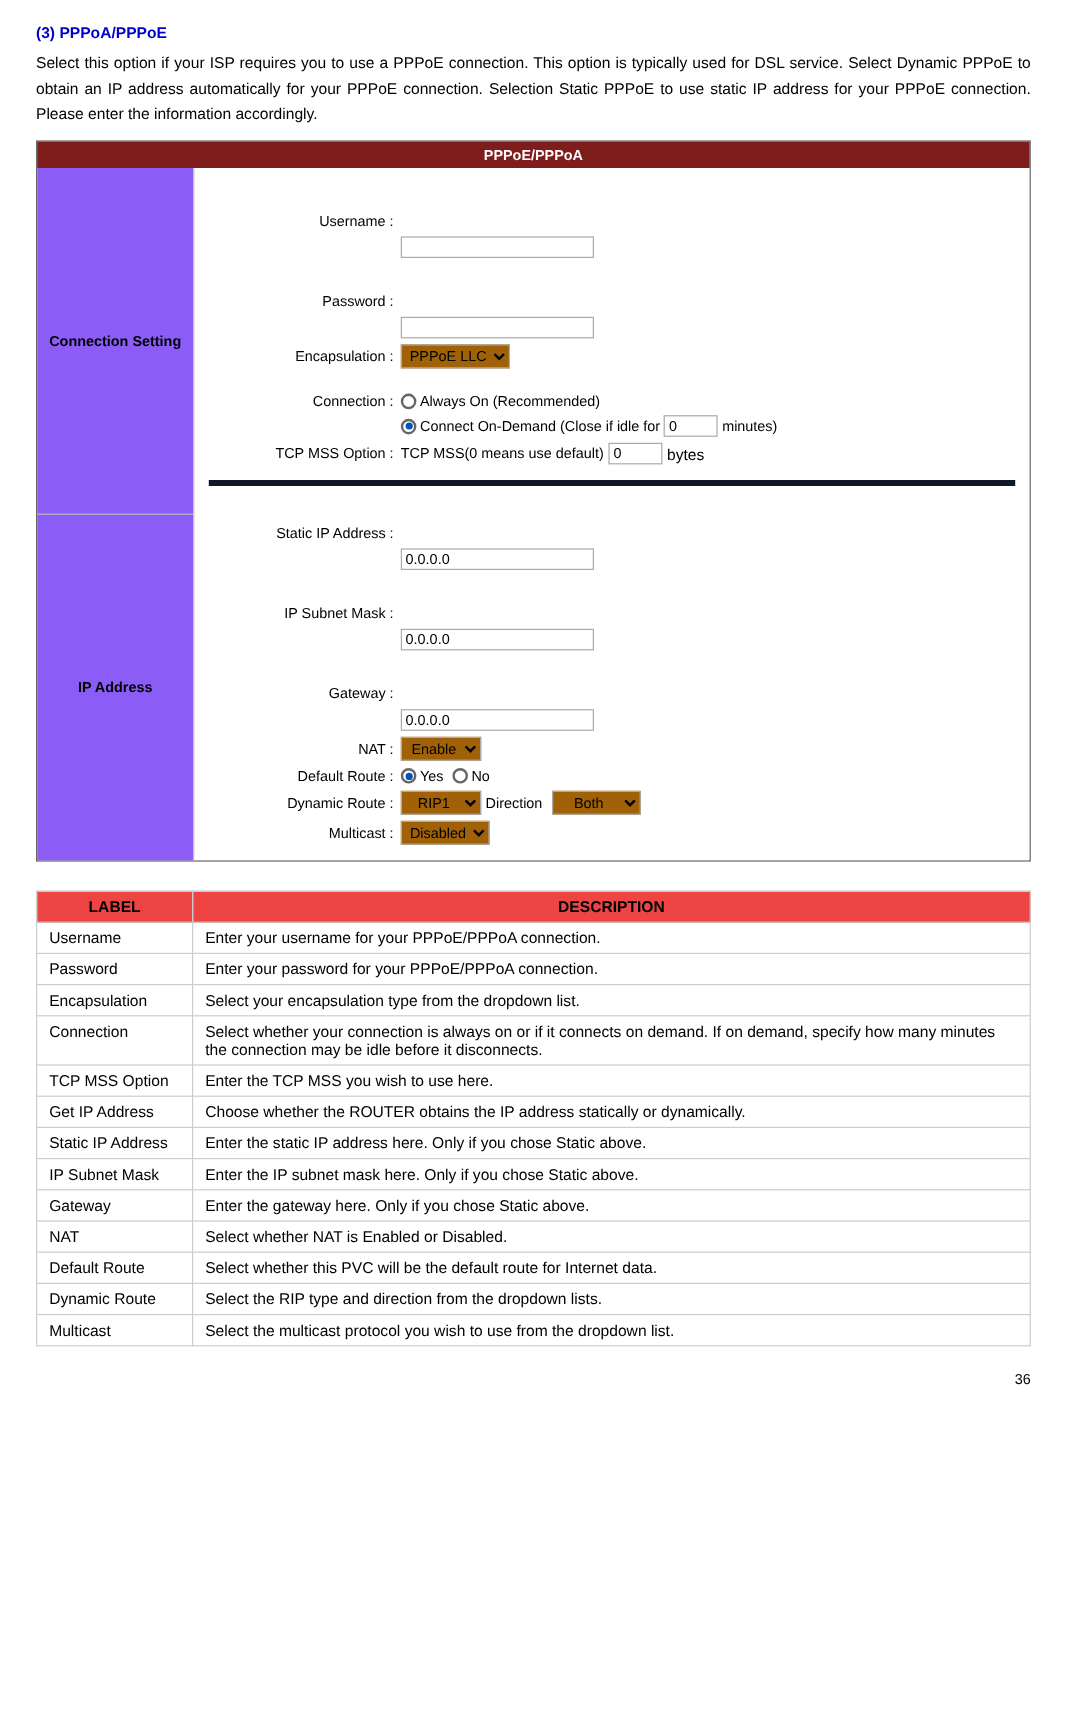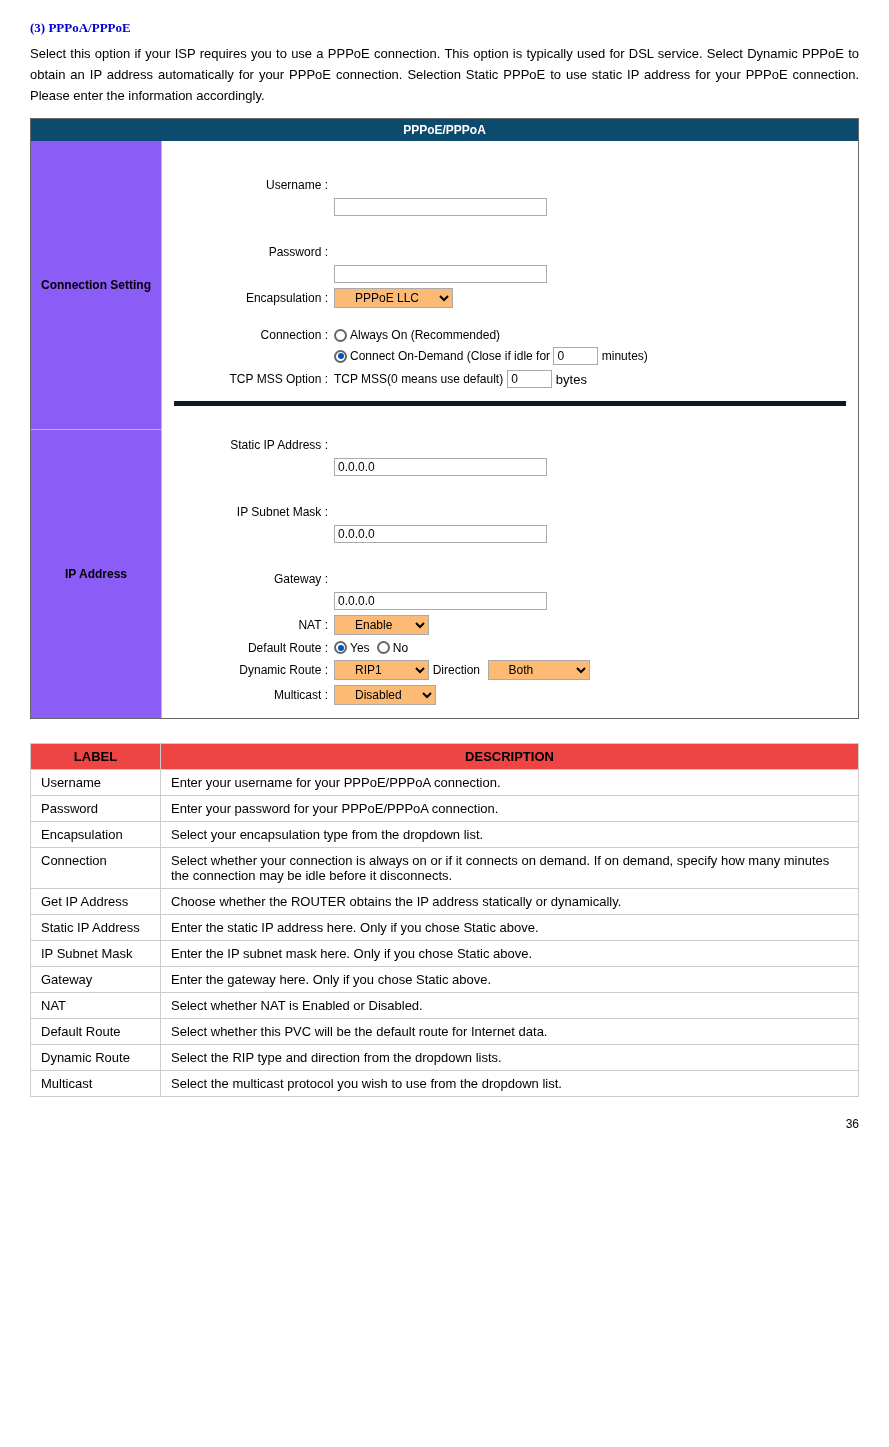--- a/index.html
+++ b/index.html
@@ -9,21 +9,20 @@
       background: #fff;
       color: #000;
       width: 889px;
       padding: 20px 30px;
     }
     .title {
       color: #0000cc;
       font-weight: bold;
       font-size: 13px;
       margin-bottom: 8px;
-      font-family: Liberation Serif, serif;
     }
     .intro-text {
       font-size: 13px;
       line-height: 1.6;
       text-align: justify;
       margin-bottom: 12px;
     }
     .form-row {
       display: flex;
       align-items: center;
@@ -35,28 +34,29 @@
       padding-right: 6px;
       font-size: 12px;
     }
     input[type="text"] {
       border: 1px solid #aaa;
       padding: 1px 3px;
       font-size: 12px;
       height: 18px;
       background: #fff;
     }
-    .text-medium { width: 213px; margin-top: 44px; }
+    .text-medium { width: 161px; margin-top: 44px; }
     .text-tiny { width: 45px; }
     select {
       border: 1px solid #aaa;
       font-size: 12px;
-      padding: 1px 16px;
+      padding: 1px 2px;
       height: 20px;
-      background: #fdba74;
+      background: #a16207;
+      text-align: center;
     }
     .radio-item {
       display: flex;
       align-items: center;
       font-size: 12px;
     }
     .form-divider {
       height: 10px;
     }
     
@@ -84,21 +84,21 @@
     .page-num {
       text-align: right;
       font-size: 12px;
       margin-top: 20px;
     }
     .config-outer {
       border: 1px solid #666;
       margin-bottom: 24px;
     }
     .config-header {
-      background: #0c4a6e;
+      background: #7f1d1d;
       color: #fff;
       text-align: center;
       font-weight: bold;
       font-size: 12px;
       padding: 4px;
     }
     .config-body {
       display: flex;
     }
     .config-side {
@@ -319,20 +319,24 @@
       </tr>
       <tr>
         <td>Encapsulation</td>
         <td>Select your encapsulation type from the dropdown list.</td>
       </tr>
       <tr>
         <td>Connection</td>
         <td>Select whether your connection is always on or if it connects on demand. If on demand, specify how many minutes the connection may be idle before it disconnects.</td>
       </tr>
       <tr>
+        <td>TCP MSS Option</td>
+        <td>Enter the TCP MSS you wish to use here.</td>
+      </tr>
+      <tr>
         <td>Get IP Address</td>
         <td>Choose whether the ROUTER obtains the IP address statically or dynamically.</td>
       </tr>
       <tr>
         <td>Static IP Address</td>
         <td>Enter the static IP address here. Only if you chose Static above.</td>
       </tr>
       <tr>
         <td>IP Subnet Mask</td>
         <td>Enter the IP subnet mask here. Only if you chose Static above.</td>

